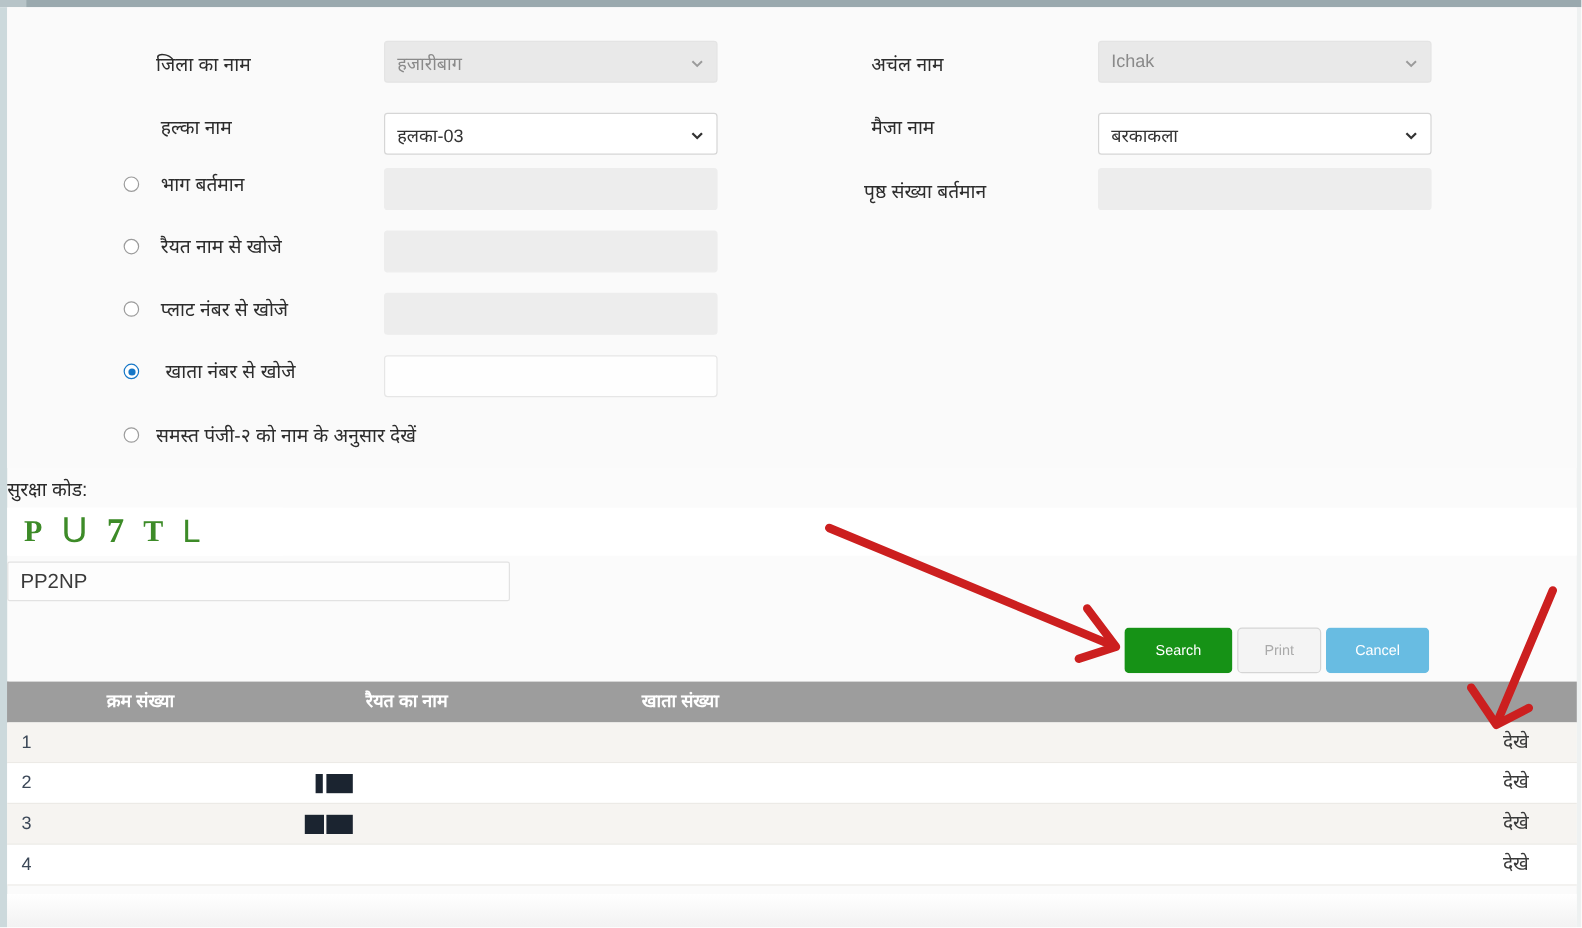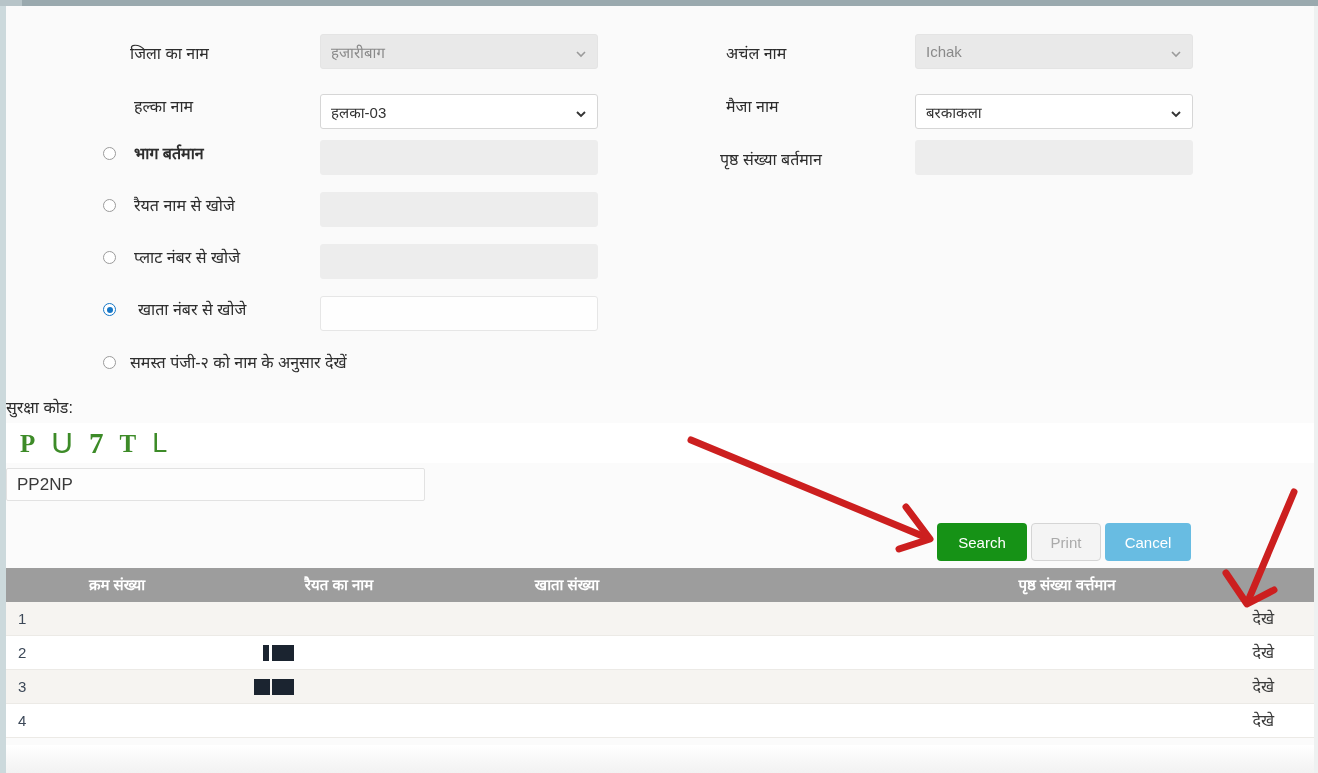--- a/index.html
+++ b/index.html
@@ -166,21 +166,21 @@
     left: 6px; top: 423px;
     width: 1308px; height: 40px;
     background: #ffffff;
   }
 
   
   .btn {
     position: absolute;
     height: 38px;
     border-radius: 4px;
-    font-size: 15px;
+    font-size: 12px;
     display: flex;
     align-items: center;
     justify-content: center;
     border: 1px solid transparent;
   }
   .btn-search { background: #169216; color: #ffffff; }
   .btn-print  { background: #f4f4f4; color: #aaaaaa; border: 1px solid #d5d5d5; text-align: right; }
   .btn-cancel { background: #68bce2; color: #ffffff; }
 
   
@@ -297,21 +297,21 @@
           </svg>
       </span>
     </div>
 
     <div class="fld plain" style="left:909px; top:134px; width:278px;">
       <span></span>
     </div>
 
     <div class="radio-row">
       <span class="radio-dot" style="left:97px; top:141px;"></span>
-      <span class="radio-label" style="left:128px; top:136px;font-weight:bold;">भाग बर्तमान</span>
+      <span class="radio-label" style="left:128px; top:136px;">भाग बर्तमान</span>
       <span class="fld plain" style="left:314px; top:134px; width:278px;">
         <span></span>
       </span>
     </div>
 
     <div class="radio-row">
       <span class="radio-dot" style="left:97px; top:193px;"></span>
       <span class="radio-label" style="left:128px; top:188px;">रैयत नाम से खोजे</span>
       <span class="fld plain" style="left:314px; top:186px; width:278px;">
         <span></span>
@@ -355,21 +355,20 @@
 
   <div class="btn btn-search" style="left:937px; top:523px; width:90px;">Search</div>
   <div class="btn btn-print" style="left:1031px; top:523px; width:70px;">Print</div>
   <div class="btn btn-cancel" style="left:1105px; top:523px; width:86px;">Cancel</div>
 
   <div class="tbl">
     <div class="thead">
       <div class="th" style="left:20px;  width:180px;">क्रम संख्या</div>
       <div class="th" style="left:232px; width:200px;">रैयत का नाम</div>
       <div class="th" style="left:470px; width:180px;">खाता संख्या</div>
-      <div class="th" style="left:930px; width:260px;">पृष्ठ संख्या वर्त्तमान</div>
       <div class="th" style="left:1200px; width:90px;"></div>
     </div>
 
     <div class="trow odd">
       <div class="td td-sno">1</div>
       <div class="td" style="left:240px;"></div>
       <div class="td" style="left:500px;"></div>
       <div class="td" style="left:730px;"></div>
       <div class="td" style="left:990px;"></div>
       <div class="td td-view">देखे</div>

